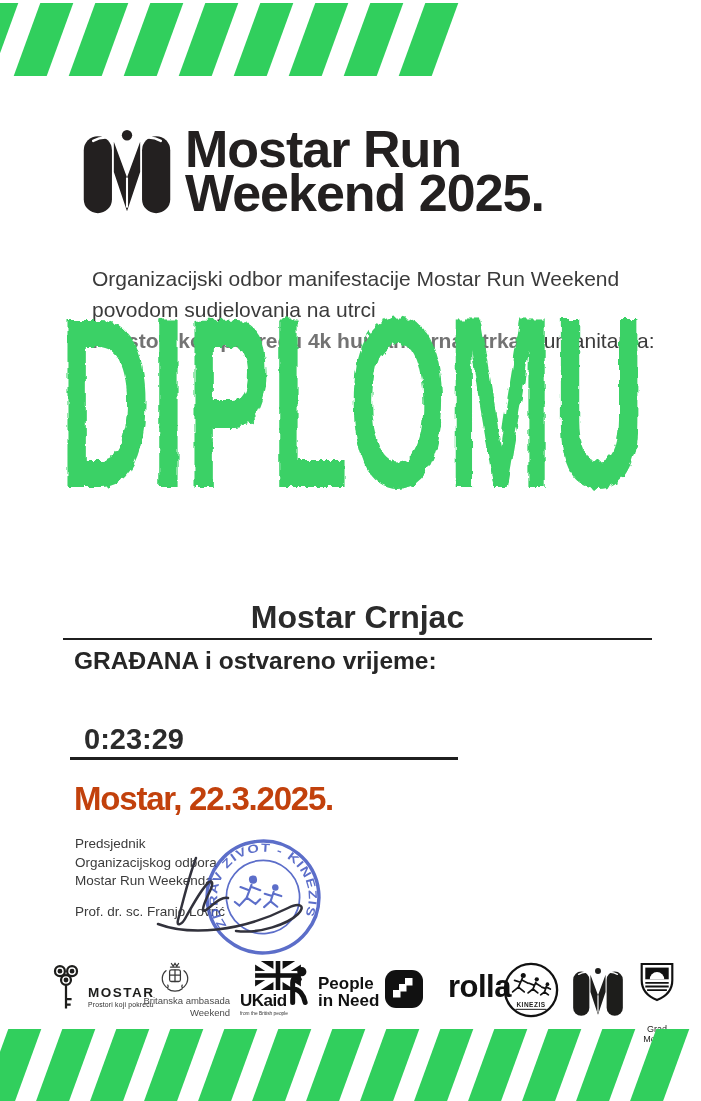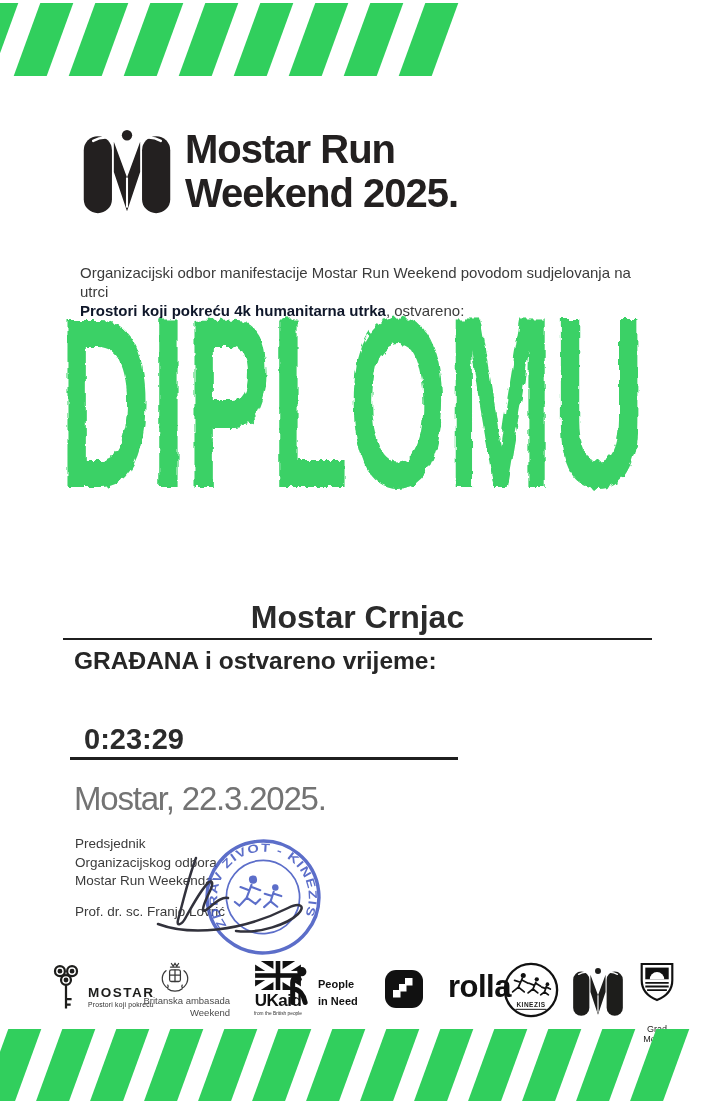--- a/index.html
+++ b/index.html
@@ -16,62 +16,62 @@
   .page{position:relative;width:701px;height:1101px;background:#fff;overflow:hidden;}
 
   
   .stripes{position:absolute;display:flex;gap:22px;}
   .stripes .stripe{flex:none;width:33px;height:73px;background:var(--green);transform:skewX(-20deg);}
   .stripes-top{left:-28px;top:3px;}
   .stripes-bottom{left:-5px;top:1029px;gap:21px;}
 
   
   .logo-icon{position:absolute;left:80px;top:118px;width:94px;height:104px;color:#232020;}
-  .logo-text{position:absolute;left:185px;top:127px;font-size:40px;font-weight:bold;line-height:44px;letter-spacing:-1px;color:#232020;}
-
-  
-  .intro{position:absolute;left:80px;top:263px;width:580px;font-size:15px;line-height:19px;color:var(--gray);}
-  .intro b{color:#0f172a;margin-top:34px;}
+  .logo-text{position:absolute;left:185px;top:127px;font-size:52px;font-weight:bold;line-height:44px;letter-spacing:-1px;color:#232020;}
+
+  
+  .intro{position:absolute;left:92px;top:263px;width:580px;font-size:21px;line-height:31px;color:var(--gray);}
+  .intro b{color:#737373;margin-top:34px;}
 
   
   .diplomu{position:absolute;left:56px;top:314px;width:592px;height:182px;}
 
   
   .recipient-name{position:absolute;left:63px;top:599px;width:589px;text-align:center;font-size:32px;font-weight:bold;color:#2B2B2B;}
   .name-line{position:absolute;left:63px;top:638px;width:589px;height:2px;background:#1F1F1F;}
 
   .statement{position:absolute;left:74px;top:647px;width:590px;font-size:24.5px;line-height:27.5px;font-weight:bold;color:var(--ink);}
 
   .result-time{position:absolute;left:84px;top:723px;font-size:29px;font-weight:bold;color:#2B2B2B;}
   .time-line{position:absolute;left:70px;top:757px;width:388px;height:2.5px;background:#1F1F1F;}
 
-  .place-date{position:absolute;left:74px;top:780px;font-size:33px;font-weight:normal;letter-spacing:-1.2px;color:#737373;}
+  .place-date{position:absolute;left:74px;top:780px;font-size:33px;font-weight:bold;letter-spacing:-1.2px;color:#c2410c;}
 
   
   .sig-block{position:absolute;left:75px;top:835px;font-size:13.5px;line-height:18.5px;color:var(--gray);}
   .sig-name{margin-top:12px;}
 
   .stamp{position:absolute;left:202px;top:836px;width:122px;height:122px;transform:rotate(-6deg);opacity:.85;}
   .sig-scrawl{position:absolute;left:148px;top:848px;width:160px;height:92px;}
 
   
   .sponsor{position:absolute;color:var(--logo-black);}
   .sp-mostar{left:52px;top:962px;display:flex;gap:8px;align-items:center;}
   .sp-mostar .txt{padding-top:18px;}
   .sp-mostar .t1{font-size:13.5px;font-weight:bold;letter-spacing:1.5px;}
   .sp-mostar .t2{font-size:6.8px;letter-spacing:.2px;color:#2c2c2c;margin-top:1px;}
   .sp-emb{left:120px;top:961px;width:110px;text-align:right;color:#4A4A4A;}
   .sp-emb svg{display:block;margin:0 auto 2px auto;}
   .sp-emb .t1,.sp-emb .t2{font-size:9.5px;line-height:11.5px;}
-  .sp-ukaid{left:240px;top:961px;width:76px;text-align:center;}
+  .sp-ukaid{left:240px;top:961px;width:76px;text-align:left;}
   .sp-ukaid svg{display:block;margin:0 auto;}
   .sp-ukaid .t1{font-size:17px;font-weight:bold;letter-spacing:-.5px;margin-top:1px;color:#111;}
   .sp-ukaid .t2{font-size:4.8px;color:#333;}
   .sp-pin{left:286px;top:963px;display:flex;gap:7px;}
-  .sp-pin .txt{font-size:11px;line-height:16.5px;font-weight:bold;padding-top:13px;color:#111;}
+  .sp-pin .txt{font-size:17px;line-height:16.5px;font-weight:bold;padding-top:13px;color:#111;}
   .sp-rolla{left:385px;top:969px;display:flex;align-items:center;gap:25px;}
   .sp-rolla .t1{font-size:31px;font-weight:bold;letter-spacing:-.5px;color:#111;padding-bottom:4px;}
   .sp-kinezis{left:502px;top:961px;width:58px;height:58px;}
   .sp-kinezis .t1{position:absolute;left:0;top:40px;width:100%;text-align:center;font-size:6.5px;font-weight:bold;letter-spacing:.5px;}
   .sp-mrw{left:571px;top:962px;width:54px;height:58px;color:var(--logo-black);}
   .sp-grad{left:635px;top:962px;width:44px;text-align:center;}
   .sp-grad .t1{font-size:9px;margin-top:18px;color:#1d1d1b;}
 </style>
 </head>
 <body>
@@ -111,21 +111,21 @@
   <svg class="logo-icon" viewBox="0 0 100 100">
     <use href="#m-mark"></use>
   </svg>
   <div class="logo-text">
     <div>Mostar Run</div>
     <div>Weekend 2025.</div>
   </div>
 
   <div class="intro">
     <span>Organizacijski odbor manifestacije Mostar Run Weekend povodom sudjelovanja na utrci</span><br>
-    <b>Prostori koji pokreću 4k humanitarna utrka</b><span>, ostvareno:</span>
+    <b>Prostori koji pokreću 4k humanitarna utrka</b><span>, humanitarna:</span>
   </div>
 
   <svg class="diplomu" viewBox="0 0 592 182">
     <text x="296" y="107" text-anchor="middle" textLength="586" lengthAdjust="spacingAndGlyphs" transform="scale(1,1.62)" font-family="Liberation Sans, sans-serif" font-weight="bold" font-size="150" fill="#3BD166" filter="url(#rough)">DIPLOMU</text>
   </svg>
 
   <div class="recipient-name">Mostar Crnjac</div>
   <div class="name-line"></div>
 
   <div class="statement">

